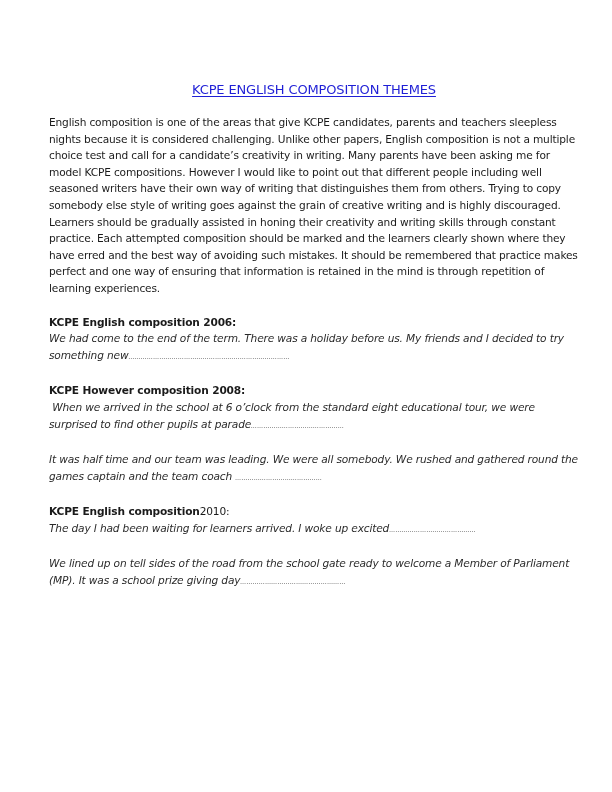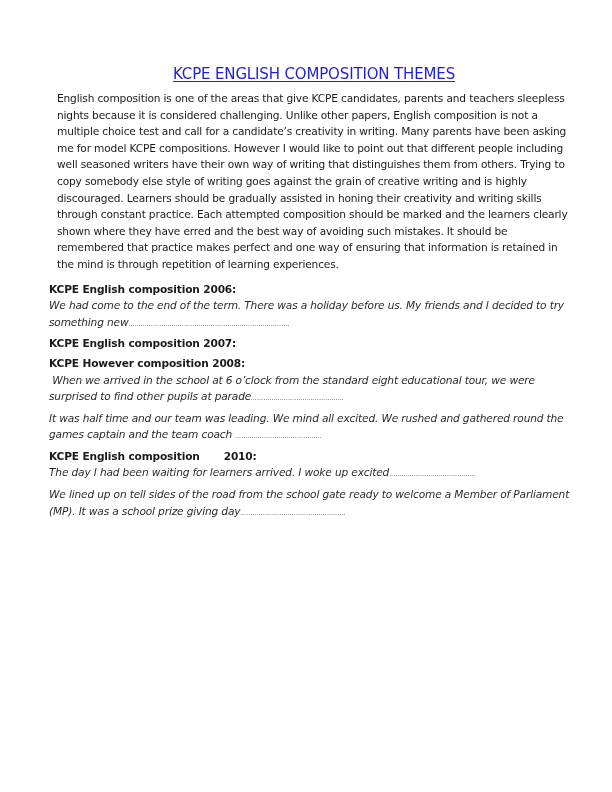--- a/index.html
+++ b/index.html
@@ -22,38 +22,37 @@
       width: 530px;
       font-size: 10.6px;
       line-height: 16.6px;
       letter-spacing: -0.15px;
     }
     .title {
       text-align: center;
       color: #1f1fd6;
       text-decoration: underline;
       text-underline-offset: 2px;
-      font-size: 15px;
+      font-size: 13px;
       line-height: 16px;
-      margin: 0;
+      margin: 16px;
       font-weight: normal;
     }
     .intro p {
-      margin: 8px;
+      margin: 0;
     }
     .section {
-      margin-top: 3px;
+      margin-top: 17px;
     }
     .section-heading {
       font-weight: bold;
       margin: 0;
     }
     .section-heading .year-normal {
-      font-weight: bold;
-      padding-left: 24px;
+      font-weight: normal;
     }
     .section-prompt {
       font-style: italic;
       margin: 0;
       color: #2a2a2a;
     }
     .leader {
       font-size: 6px;
       letter-spacing: 0.2px;
       vertical-align: baseline;
@@ -68,30 +67,29 @@
   <div class="intro">
     <p>English composition is one of the areas that give KCPE candidates, parents and teachers sleepless nights because it is considered challenging. Unlike other papers, English composition is not a multiple choice test and call for a candidate’s creativity in writing. Many parents have been asking me for model KCPE compositions. However I would like to point out that different people including well seasoned writers have their own way of writing that distinguishes them from others. Trying to copy somebody else style of writing goes against the grain of creative writing and is highly discouraged. Learners should be gradually assisted in honing their creativity and writing skills through constant practice. Each attempted composition should be marked and the learners clearly shown where they have erred and the best way of avoiding such mistakes. It should be remembered that practice makes perfect and one way of ensuring that information is retained in the mind is through repetition of learning experiences.</p>
   </div>
 
   <div class="section">
     <p class="section-heading"><span>KCPE English composition 2006:</span><span class="year-normal"></span></p>
     <p class="section-prompt"><span>We had come to the end of the term. There was a holiday before us. My friends and I decided to try something new</span><span class="leader">……………………………………………………………………</span></p>
   </div>
 
   <div class="section">
-    <p class="section-heading"><span>KCPE English composition 2007:</span><span class="year-normal"></span></p>
   </div>
 
   <div class="section">
     <p class="section-heading"><span>KCPE However composition 2008:</span><span class="year-normal"></span></p>
     <p class="section-prompt" style="white-space: pre-wrap;"><span> When we arrived in the school at 6 o’clock from the standard eight educational tour, we were surprised to find other pupils at parade</span><span class="leader">………………………………………</span></p>
   </div>
 
   <div class="section">
-    <p class="section-prompt" style="white-space: pre-wrap;"><span>It was half time and our team was leading. We mind all excited. We rushed and gathered round the games captain and the team coach </span><span class="leader">……………………………………</span></p>
+    <p class="section-prompt" style="white-space: pre-wrap;"><span>It was half time and our team was leading. We were all somebody. We rushed and gathered round the games captain and the team coach </span><span class="leader">……………………………………</span></p>
   </div>
 
   <div class="section">
     <p class="section-heading"><span>KCPE English composition</span><span class="year-normal">2010:</span></p>
     <p class="section-prompt"><span>The day I had been waiting for learners arrived. I woke up excited</span><span class="leader">……………………………………</span></p>
   </div>
 
   <div class="section">
     <p class="section-prompt"><span>We lined up on tell sides of the road from the school gate ready to welcome a Member of Parliament (MP). It was a school prize giving day</span><span class="leader">……………………………………………</span></p>
   </div>

